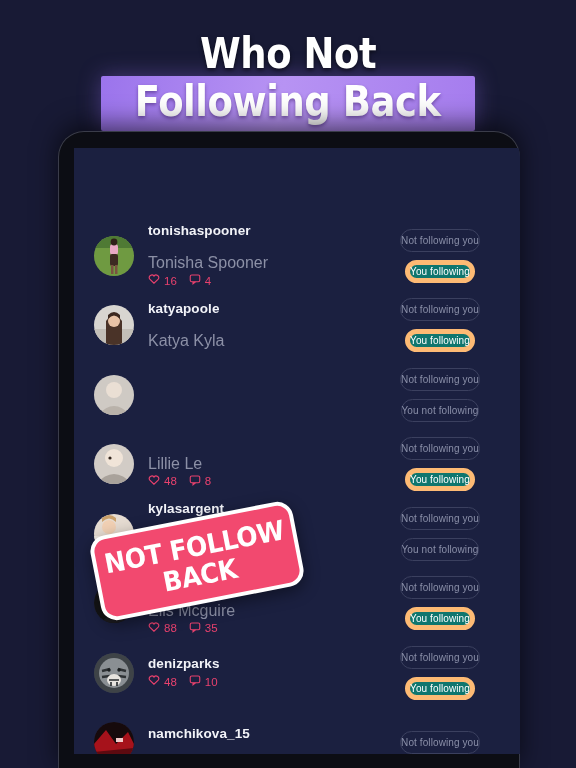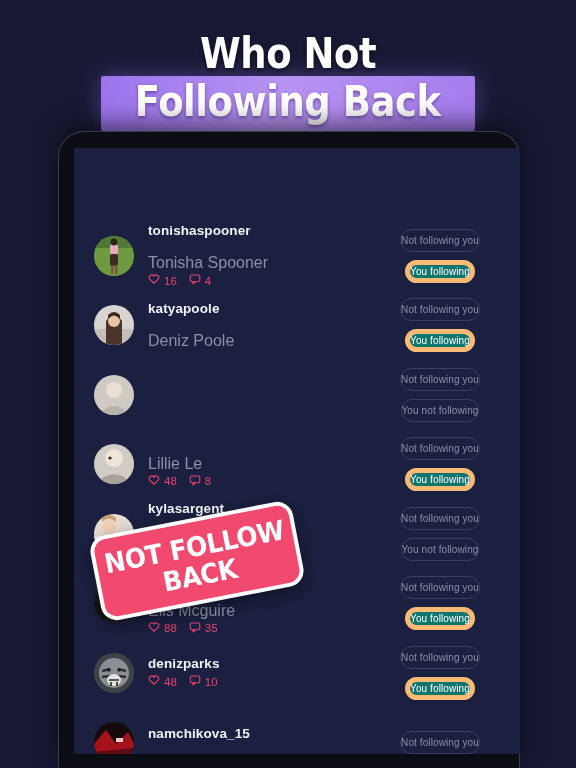--- a/index.html
+++ b/index.html
@@ -256,21 +256,21 @@
             <svg viewBox="0 0 40 40">
               <rect width="40" height="40" fill="#d8d5d0"></rect>
               <rect y="24" width="40" height="16" fill="#c3bfb8"></rect>
               <path d="M12 40 L12 16 Q20 4 28 16 L28 40 Z" fill="#4a3328"></path>
               <circle cx="20" cy="16" r="6" fill="#e8c3a6"></circle>
               <path d="M14 14 Q20 7 26 14 L26 10 Q20 4 14 10 Z" fill="#3b281f"></path>
             </svg>
           </div>
           <div class="user-meta">
             <div class="uname">katyapoole</div>
-            <div class="fullname">Deniz Poole</div>
+            <div class="fullname">Katya Kyla</div>
           </div>
           <div class="btn-col">
             <div class="pill outline">Not following you</div>
             <div class="pill solid">You following</div>
           </div>
         </div>
         <div class="user-row">
           <div class="avatar">
             <svg viewBox="0 0 40 40">
               <rect width="40" height="40" fill="#cfcac4"></rect>

